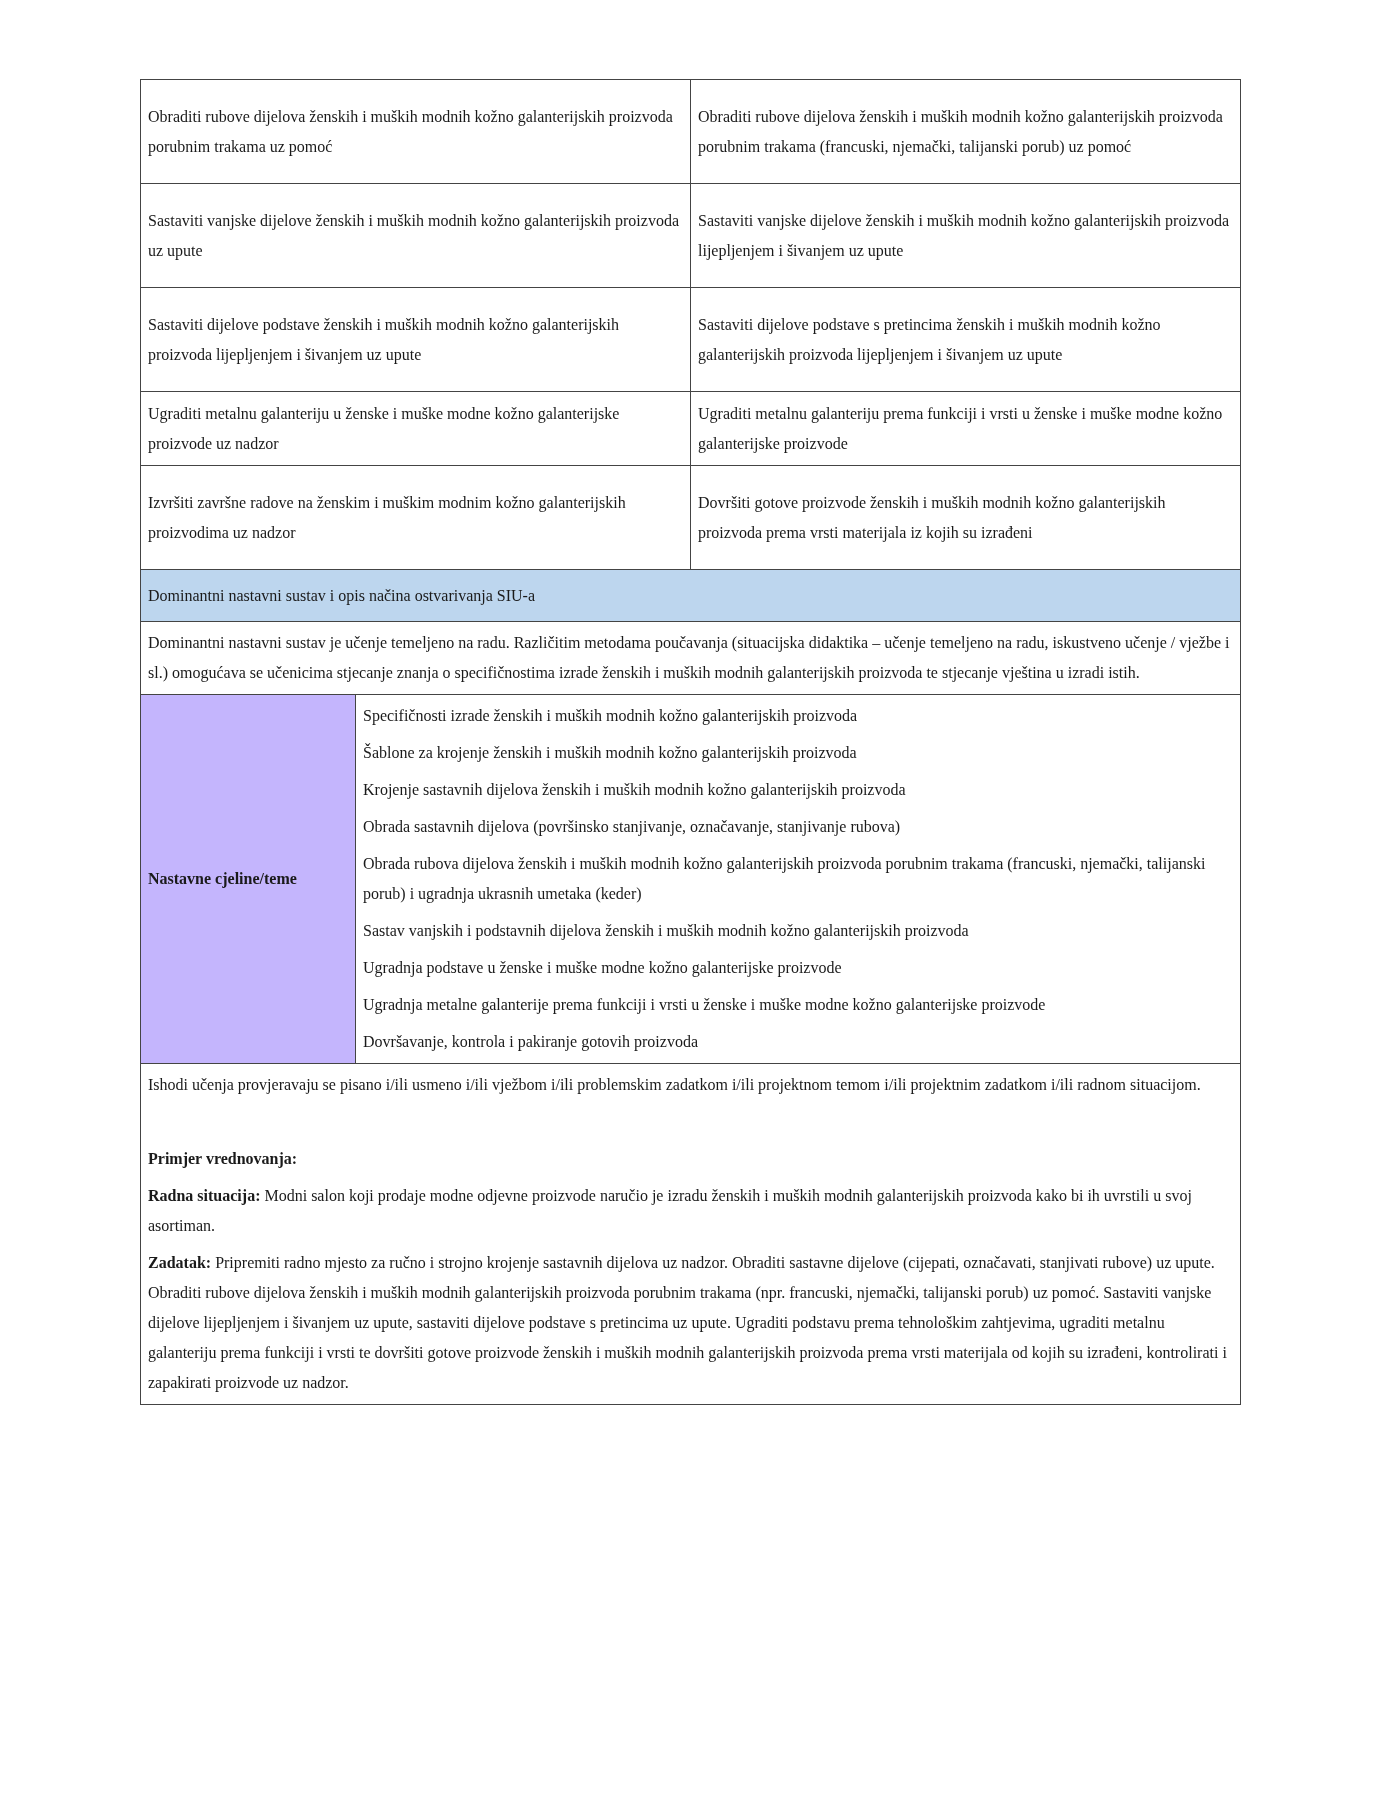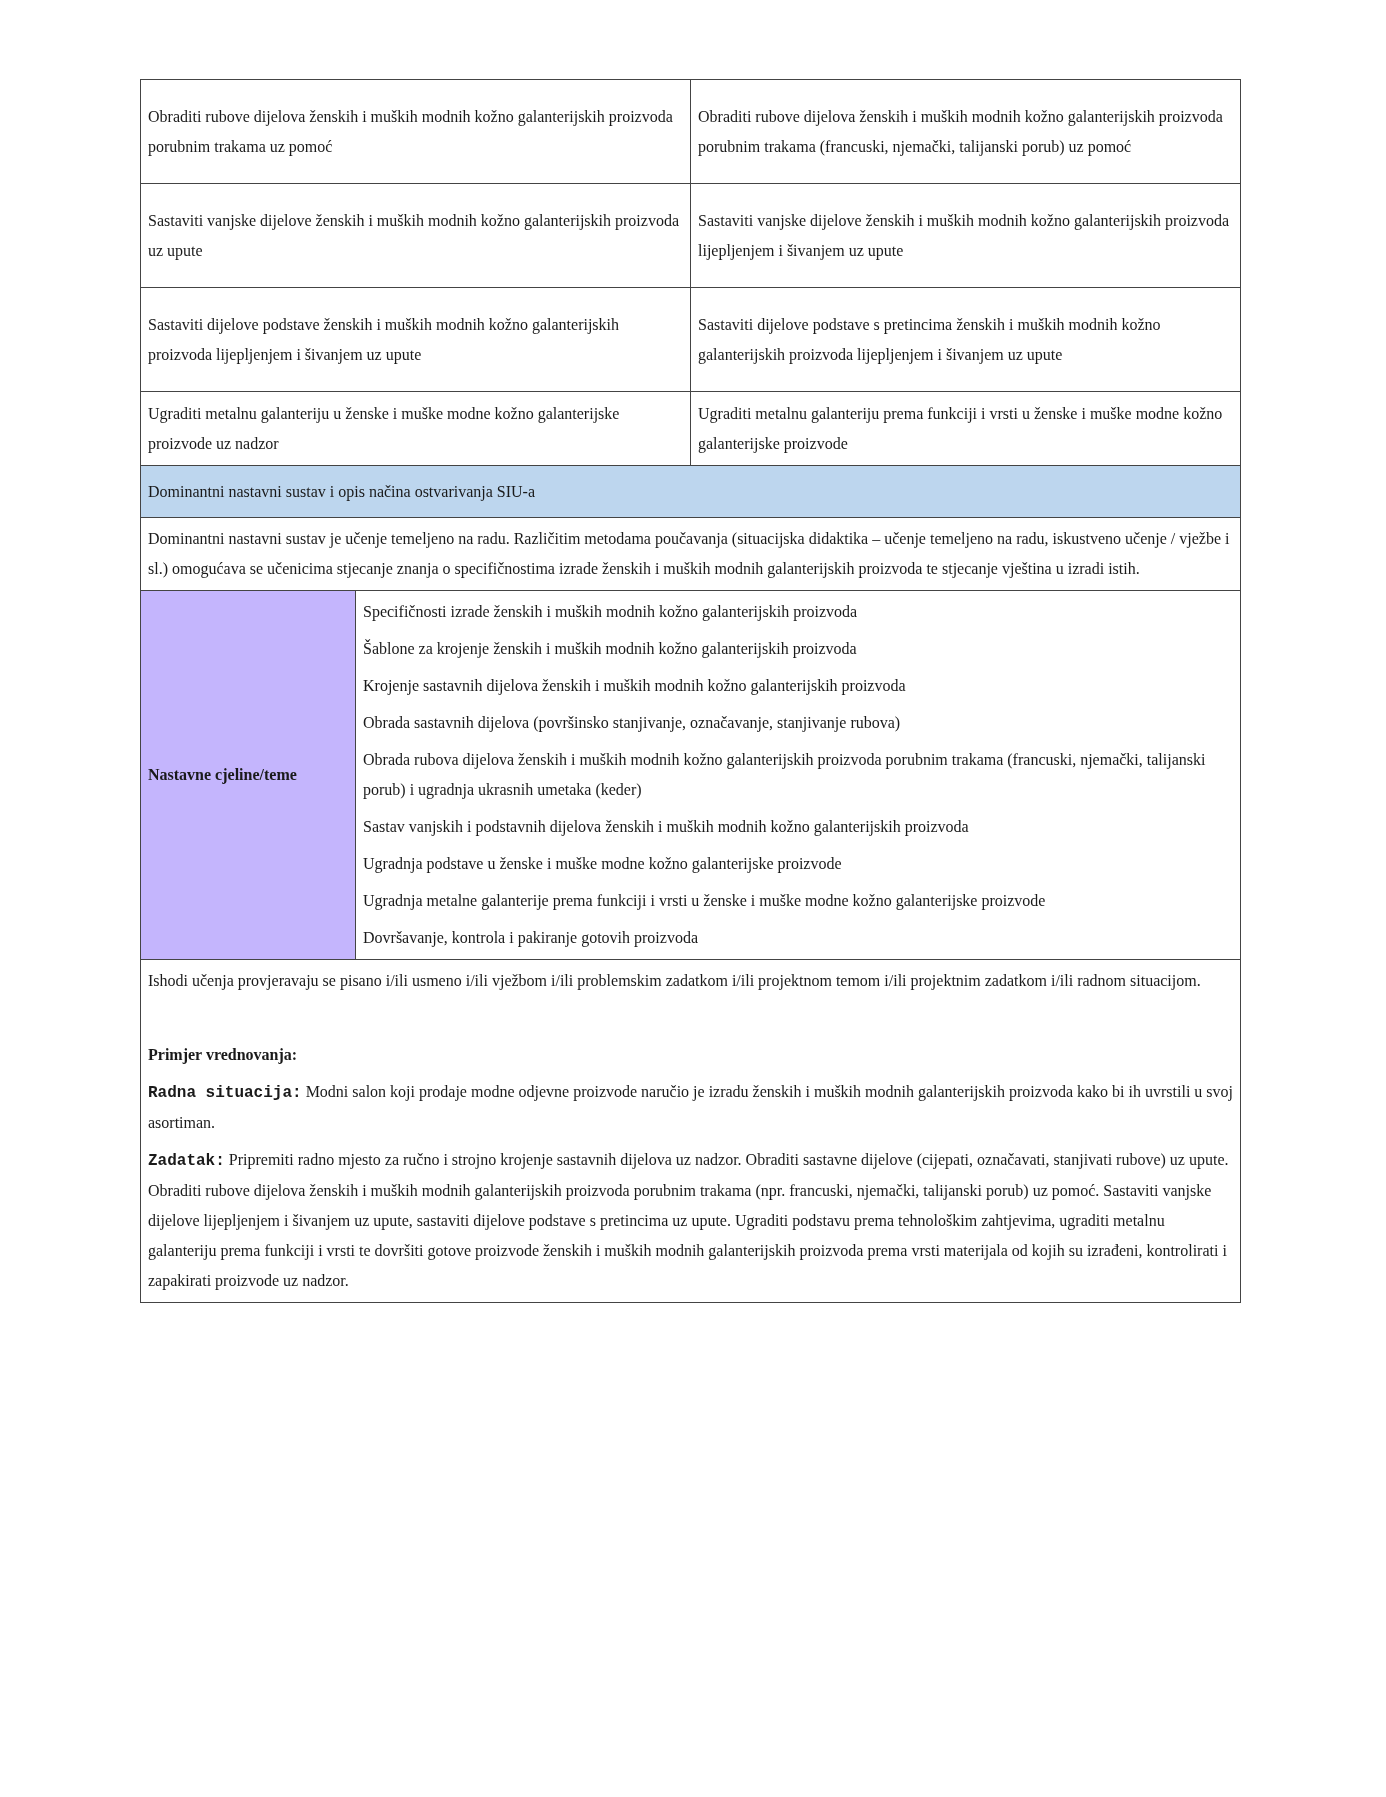--- a/index.html
+++ b/index.html
@@ -24,21 +24,21 @@
     background: #c4b5fd; font-weight: bold; width: 200px;
   }
   .topic-list { padding: 6px 8px 6px 8px; }
   .topic-item { margin: 0 0 7px 0; }
   .topic-item:last-child { margin-bottom: 0; }
   .eval-cell { vertical-align: top !important; padding: 6px 7px 8px 7px; }
   .eval-intro { margin: 0 0 44px 0; }
   .eval-heading { font-weight: bold; margin: 0 0 7px 0; }
   .eval-block { margin: 0 0 7px 0; }
   .eval-block:last-child { margin-bottom: 0; }
-  .label-bold { font-weight: bold; font-family: Liberation Mono, monospace; }
+  .label-bold { font-weight: bold; }
 </style>
 </head>
 <body>
 
 <table class="doc-table">
   <colgroup>
     <col style="width:215px">
     <col style="width:335px">
     <col style="width:550px">
   </colgroup>
@@ -52,20 +52,24 @@
       <td colspan="2">Sastaviti vanjske dijelove ženskih i muških modnih kožno galanterijskih proizvoda uz upute</td>
       <td>Sastaviti vanjske dijelove ženskih i muških modnih kožno galanterijskih proizvoda lijepljenjem i šivanjem uz upute</td>
     </tr>
     <tr class="row-h-105">
       <td colspan="2">Sastaviti dijelove podstave ženskih i muških modnih kožno galanterijskih proizvoda lijepljenjem i šivanjem uz upute</td>
       <td>Sastaviti dijelove podstave s pretincima ženskih i muških modnih kožno galanterijskih proizvoda lijepljenjem i šivanjem uz upute</td>
     </tr>
     <tr class="row-h-75">
       <td colspan="2">Ugraditi metalnu galanteriju u ženske i muške modne kožno galanterijske proizvode uz nadzor</td>
       <td>Ugraditi metalnu galanteriju prema funkciji i vrsti u ženske i muške modne kožno galanterijske proizvode</td>
+    </tr>
+    <tr class="row-h-105">
+      <td colspan="2">Izvršiti završne radove na ženskim i muškim modnim kožno galanterijskih proizvodima uz nadzor</td>
+      <td>Dovršiti gotove proizvode ženskih i muških modnih kožno galanterijskih proizvoda prema vrsti materijala iz kojih su izrađeni</td>
     </tr>
 
     <tr class="section-head">
       <td colspan="3">Dominantni nastavni sustav i opis načina ostvarivanja SIU-a</td>
     </tr>
     <tr>
       <td colspan="3" class="para-cell">Dominantni nastavni sustav je učenje temeljeno na radu. Različitim metodama poučavanja (situacijska didaktika – učenje temeljeno na radu, iskustveno učenje / vježbe i sl.) omogućava se učenicima stjecanje znanja o specifičnostima izrade ženskih i muških modnih galanterijskih proizvoda te stjecanje vještina u izradi istih.</td>
     </tr>
 
     <tr>

